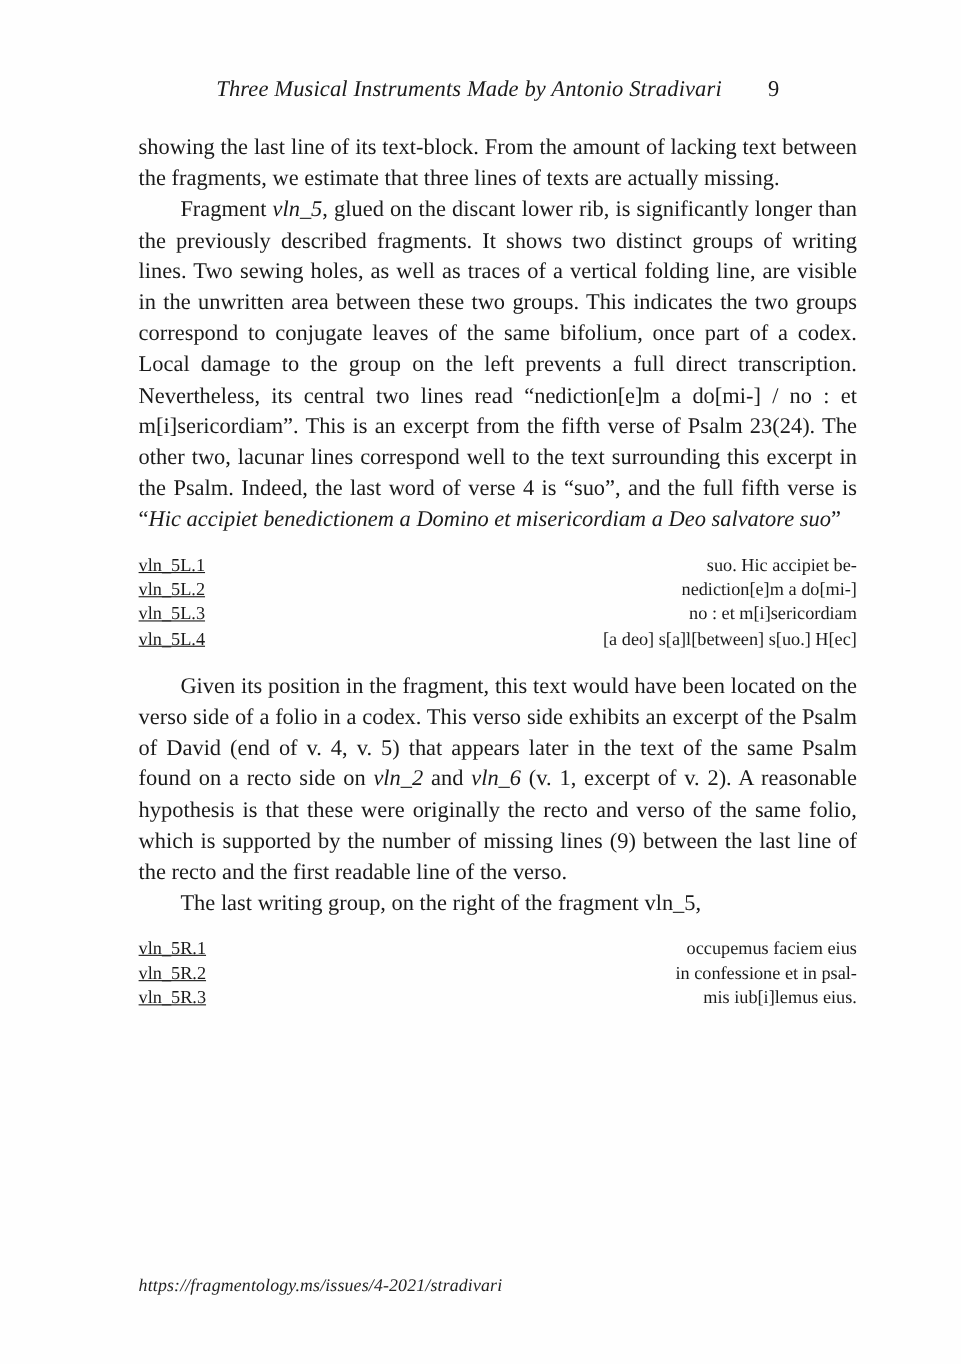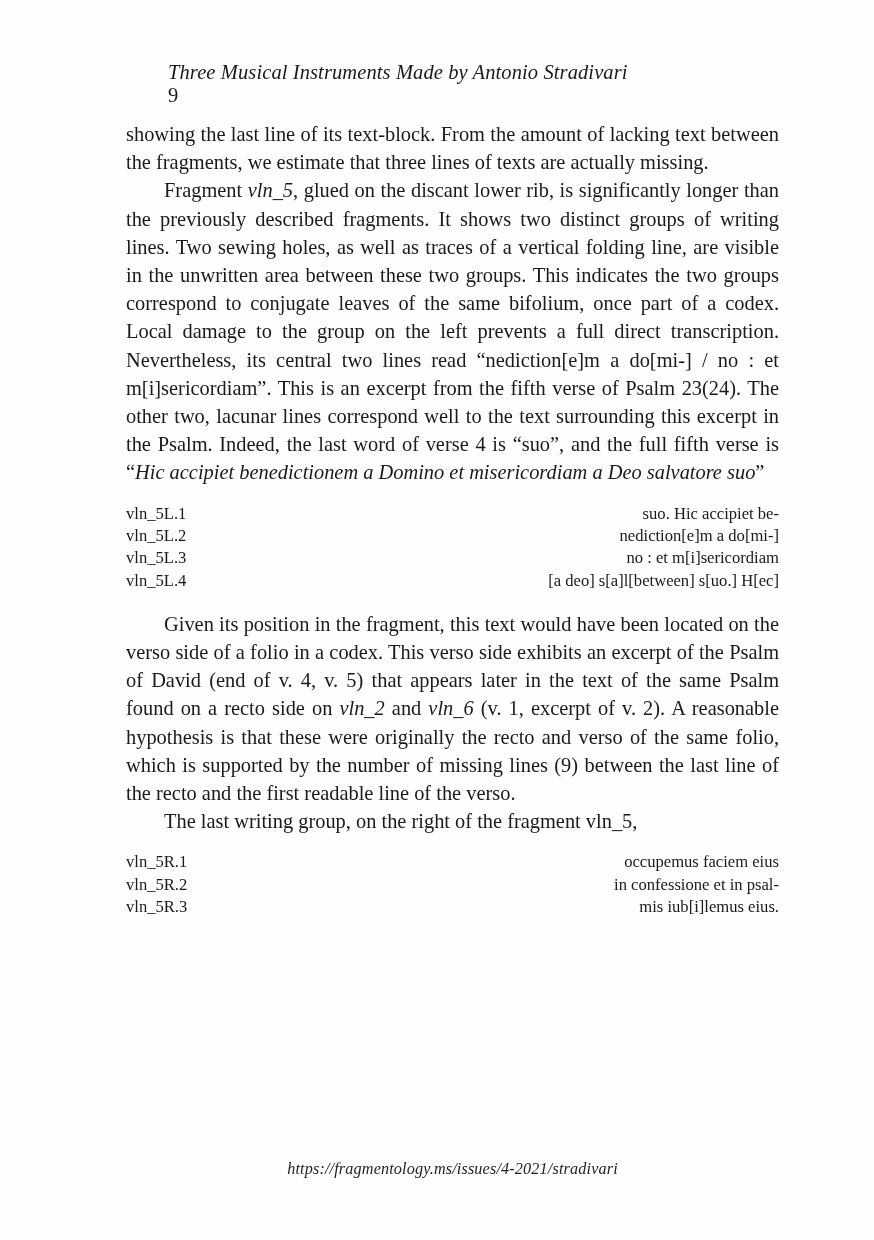--- a/index.html
+++ b/index.html
@@ -20,21 +20,20 @@
   
   .running-head {
     position: absolute;
     left: 126px;
     top: 70px;
     width: 653px;
     height: 28px;
     display: flex;
     align-items: baseline;
     justify-content: center;
-    flex-direction: column;
   }
   .running-head-title {
     font-style: italic;
     font-size: 20.5px;
     letter-spacing: 0.1px;
     white-space: nowrap;
   }
   .running-head-folio {
     font-style: normal;
     font-size: 20.5px;
@@ -73,36 +72,37 @@
     line-height: 22.3px;
     width: 653px;
   }
   .transcription td {
     padding: 0;
     vertical-align: baseline;
     white-space: nowrap;
   }
   .transcription td.tr-label {
     width: 151px;
+    text-decoration: underline;
   }
   .transcription td.tr-text {
     width: 502px;
     text-align: right;
   }
 
   .gap-before-table { height: 16px; }
   .gap-after-table  { height: 18px; }
 
   
   .footer {
     position: absolute;
     left: 126px;
     top: 1160px;
     width: 653px;
-    text-align: center;
+    text-align: left;
   }
   .footer-url {
     font-style: italic;
     font-size: 16.2px;
     color: #1f1f1f;
     letter-spacing: 0.15px;
   }
 </style>
 </head>
 <body>

